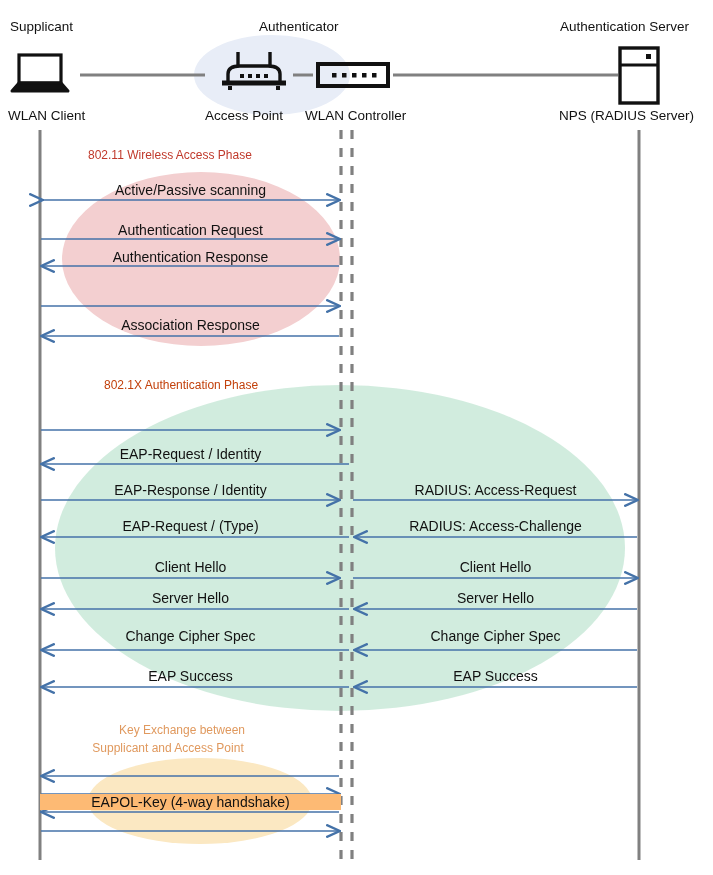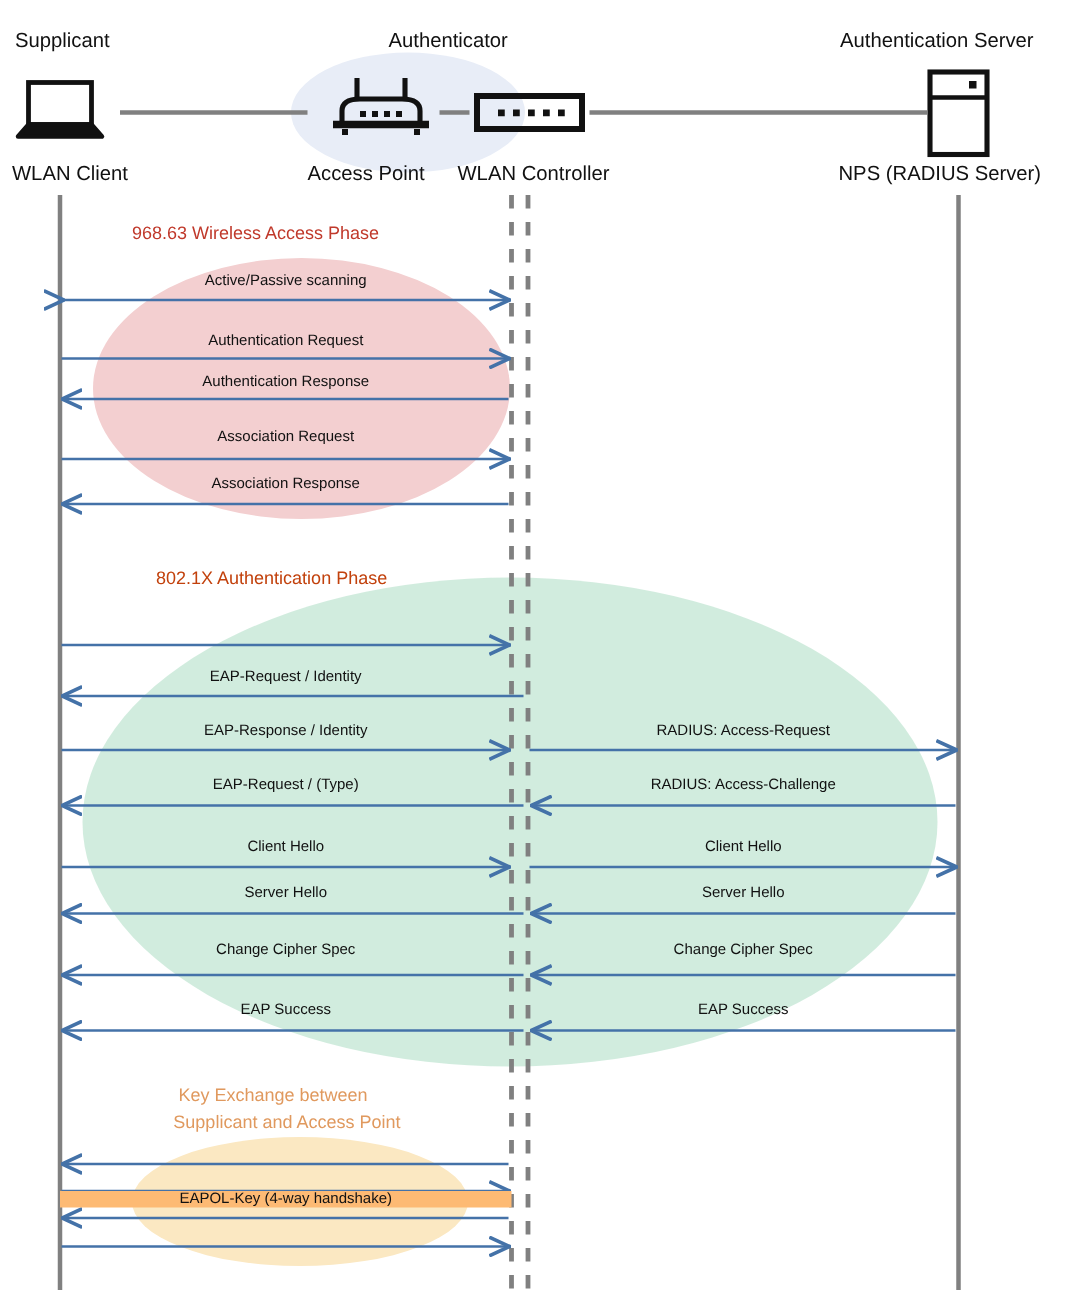--- a/index.html
+++ b/index.html
@@ -11,21 +11,21 @@
     position:relative;
   }
   #stage{position:absolute;left:0;top:0;width:713px;height:616px;}
   svg.layer{position:absolute;left:0;top:0;width:713px;height:875px;}
   .txt{position:absolute;white-space:nowrap;}
 
   .actor-title{font-size:13.5px;color:#111;}
   .actor-name{font-size:13.5px;color:#111;}
 
   .phase-label{font-size:12px;text-align:center;line-height:17px;}
-  .msg-label{font-size:10px;color:#111;text-align:center;}
+  .msg-label{font-size:14px;color:#111;text-align:center;}
 </style>
 </head>
 <body>
 
 <div id="stage">
 
   <svg class="layer" viewBox="0 0 713 875">
 
     <ellipse cx="272" cy="75" rx="78" ry="40" fill="#E8EDF7"></ellipse>
 
@@ -123,29 +123,28 @@
 
   <div class="txt actor-title" style="left:10px;top:19px;">Supplicant</div>
   <div class="txt actor-title" style="left:259px;top:19px;">Authenticator</div>
   <div class="txt actor-title" style="left:560px;top:19px;">Authentication Server</div>
 
   <div class="txt actor-name" style="left:8px;top:108px;">WLAN Client</div>
   <div class="txt actor-name" style="left:205px;top:108px;">Access Point</div>
   <div class="txt actor-name" style="left:305px;top:108px;">WLAN Controller</div>
   <div class="txt actor-name" style="left:559px;top:108px;">NPS (RADIUS Server)</div>
 
-  <div class="txt phase-label" style="left:88px;top:147px;color:#C0392B;">968.63 Wireless Access Phase</div>
+  <div class="txt phase-label" style="left:88px;top:147px;color:#C0392B;">802.11 Wireless Access Phase</div>
   <div class="txt phase-label" style="left:104px;top:377px;color:#c2410c;">802.1X Authentication Phase</div>
   <div class="txt phase-label" style="left:102px;top:722px;color:#E0995E;width:160px;text-align:center;">Key Exchange between</div>
-  <div class="txt phase-label" style="left:97px;top:740px;color:#E0995E;width:170px;text-align:right;">Supplicant and Access Point</div>
+  <div class="txt phase-label" style="left:83px;top:740px;color:#E0995E;width:170px;text-align:center;">Supplicant and Access Point</div>
 
   <div class="txt msg-label" style="left:40px;top:182px;width:301px;">Active/Passive scanning</div>
   <div class="txt msg-label" style="left:40px;top:222px;width:301px;">Authentication  Request</div>
   <div class="txt msg-label" style="left:40px;top:249px;width:301px;">Authentication  Response</div>
-  <div class="txt msg-label" style="left:40px;top:286px;width:301px;">Association Request</div>
   <div class="txt msg-label" style="left:40px;top:317px;width:301px;">Association Response</div>
 
   <div class="txt msg-label" style="left:40px;top:446px;width:301px;">EAP-Request / Identity</div>
   <div class="txt msg-label" style="left:40px;top:482px;width:301px;">EAP-Response / Identity</div>
   <div class="txt msg-label" style="left:40px;top:518px;width:301px;">EAP-Request / (Type)</div>
   <div class="txt msg-label" style="left:40px;top:559px;width:301px;">Client Hello</div>
   <div class="txt msg-label" style="left:40px;top:590px;width:301px;">Server Hello</div>
   <div class="txt msg-label" style="left:40px;top:628px;width:301px;">Change Cipher Spec</div>
   <div class="txt msg-label" style="left:40px;top:668px;width:301px;">EAP Success</div>
 

